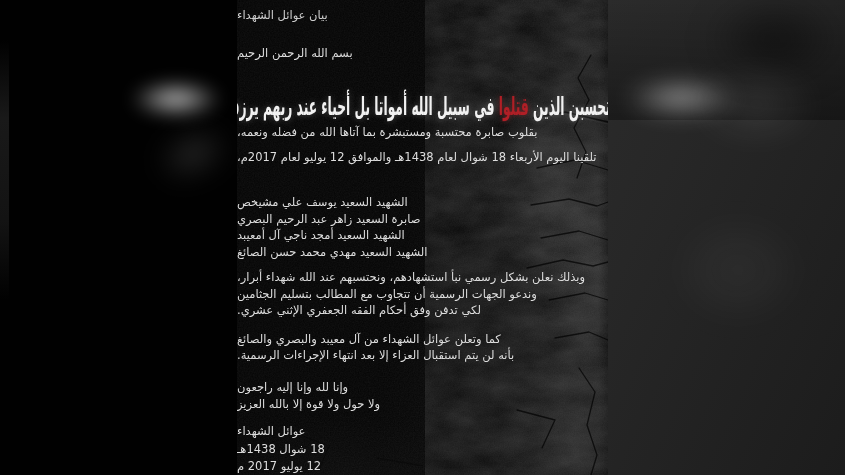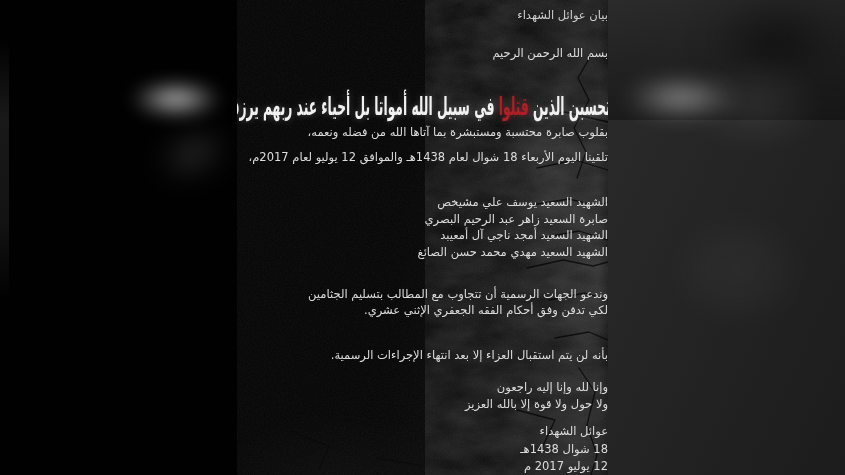--- a/index.html
+++ b/index.html
@@ -34,21 +34,21 @@
           background:
             linear-gradient(to left,rgba(0,0,0,.55) 0px,rgba(0,0,0,0) 10px),
             radial-gradient(ellipse 95px 160px at 88% 40%,rgba(85,85,85,.34),transparent 70%),
             radial-gradient(ellipse 75px 130px at 97% 62%,rgba(78,78,78,.28),transparent 70%),
             radial-gradient(ellipse 120px 95px at 93% 88%,rgba(72,72,72,.22),transparent 70%),
             radial-gradient(ellipse 170px 100px at 28% 102%,rgba(55,55,55,.14),transparent 72%),
             linear-gradient(97deg,#030303 45%,#0a0a0a 70%,#141414 92%,#0c0c0c 100%);}
   .texture{position:absolute;inset:0;pointer-events:none;}
 
   
-  .line{position:absolute;left:0;width:100%;text-align:right;direction:rtl;
+  .line{position:absolute;left:0;width:100%;text-align:left;direction:rtl;
         color:#dedede;font-size:11.5px;line-height:16px;}
   .dim{color:#cfcfcf;}
   .verse{position:absolute;top:83px;left:0;width:100%;height:44px;display:flex;align-items:center;
          justify-content:center;direction:rtl;white-space:nowrap;color:#f1f1f1;font-weight:bold;
          font-size:12.5px;transform:scale(.98,2.05);transform-origin:50% 50%;
          text-shadow:0 0 5px rgba(255,255,255,.28);}
   .verse .red{color:#b01f26;text-shadow:0 0 4px rgba(176,31,38,.5);}
 </style>
 </head>
 <body>
@@ -112,23 +112,25 @@
     </div>
 
     <div class="line" style="top:124px">بقلوب صابرة محتسبة ومستبشرة بما آتاها الله من فضله ونعمه،</div>
     <div class="line" style="top:149px">تلقينا اليوم الأربعاء 18 شوال لعام 1438هـ والموافق 12 يوليو لعام 2017م،</div>
 
     <div class="line" style="top:194px">الشهيد السعيد يوسف علي مشيخص</div>
     <div class="line" style="top:211px">صابرة السعيد زاهر عبد الرحيم البصري</div>
     <div class="line" style="top:227px">الشهيد السعيد أمجد ناجي آل أمعيبد</div>
     <div class="line" style="top:244px">الشهيد السعيد مهدي محمد حسن الصائغ</div>
 
+    <div class="line" style="top:269px">وبذلك نعلن بشكل رسمي نبأ استشهادهم، ونحتسبهم عند الله شهداء أبرار،</div>
     <div class="line" style="top:286px">وندعو الجهات الرسمية أن تتجاوب مع المطالب بتسليم الجثامين</div>
     <div class="line" style="top:302px">لكي تدفن وفق أحكام الفقه الجعفري الإثني عشري.</div>
 
+    <div class="line" style="top:331px">كما وتعلن عوائل الشهداء من آل معيبد والبصري والصائغ</div>
     <div class="line" style="top:347px">بأنه لن يتم استقبال العزاء إلا بعد انتهاء الإجراءات الرسمية.</div>
 
     <div class="line" style="top:379px">وإنا لله وإنا إليه راجعون</div>
     <div class="line" style="top:396px">ولا حول ولا قوة إلا بالله العزيز</div>
 
     <div class="line" style="top:423px">عوائل الشهداء</div>
     <div class="line" style="top:441px">18 شوال 1438هـ</div>
     <div class="line" style="top:458px">12 يوليو 2017 م</div>
 
   </div>

